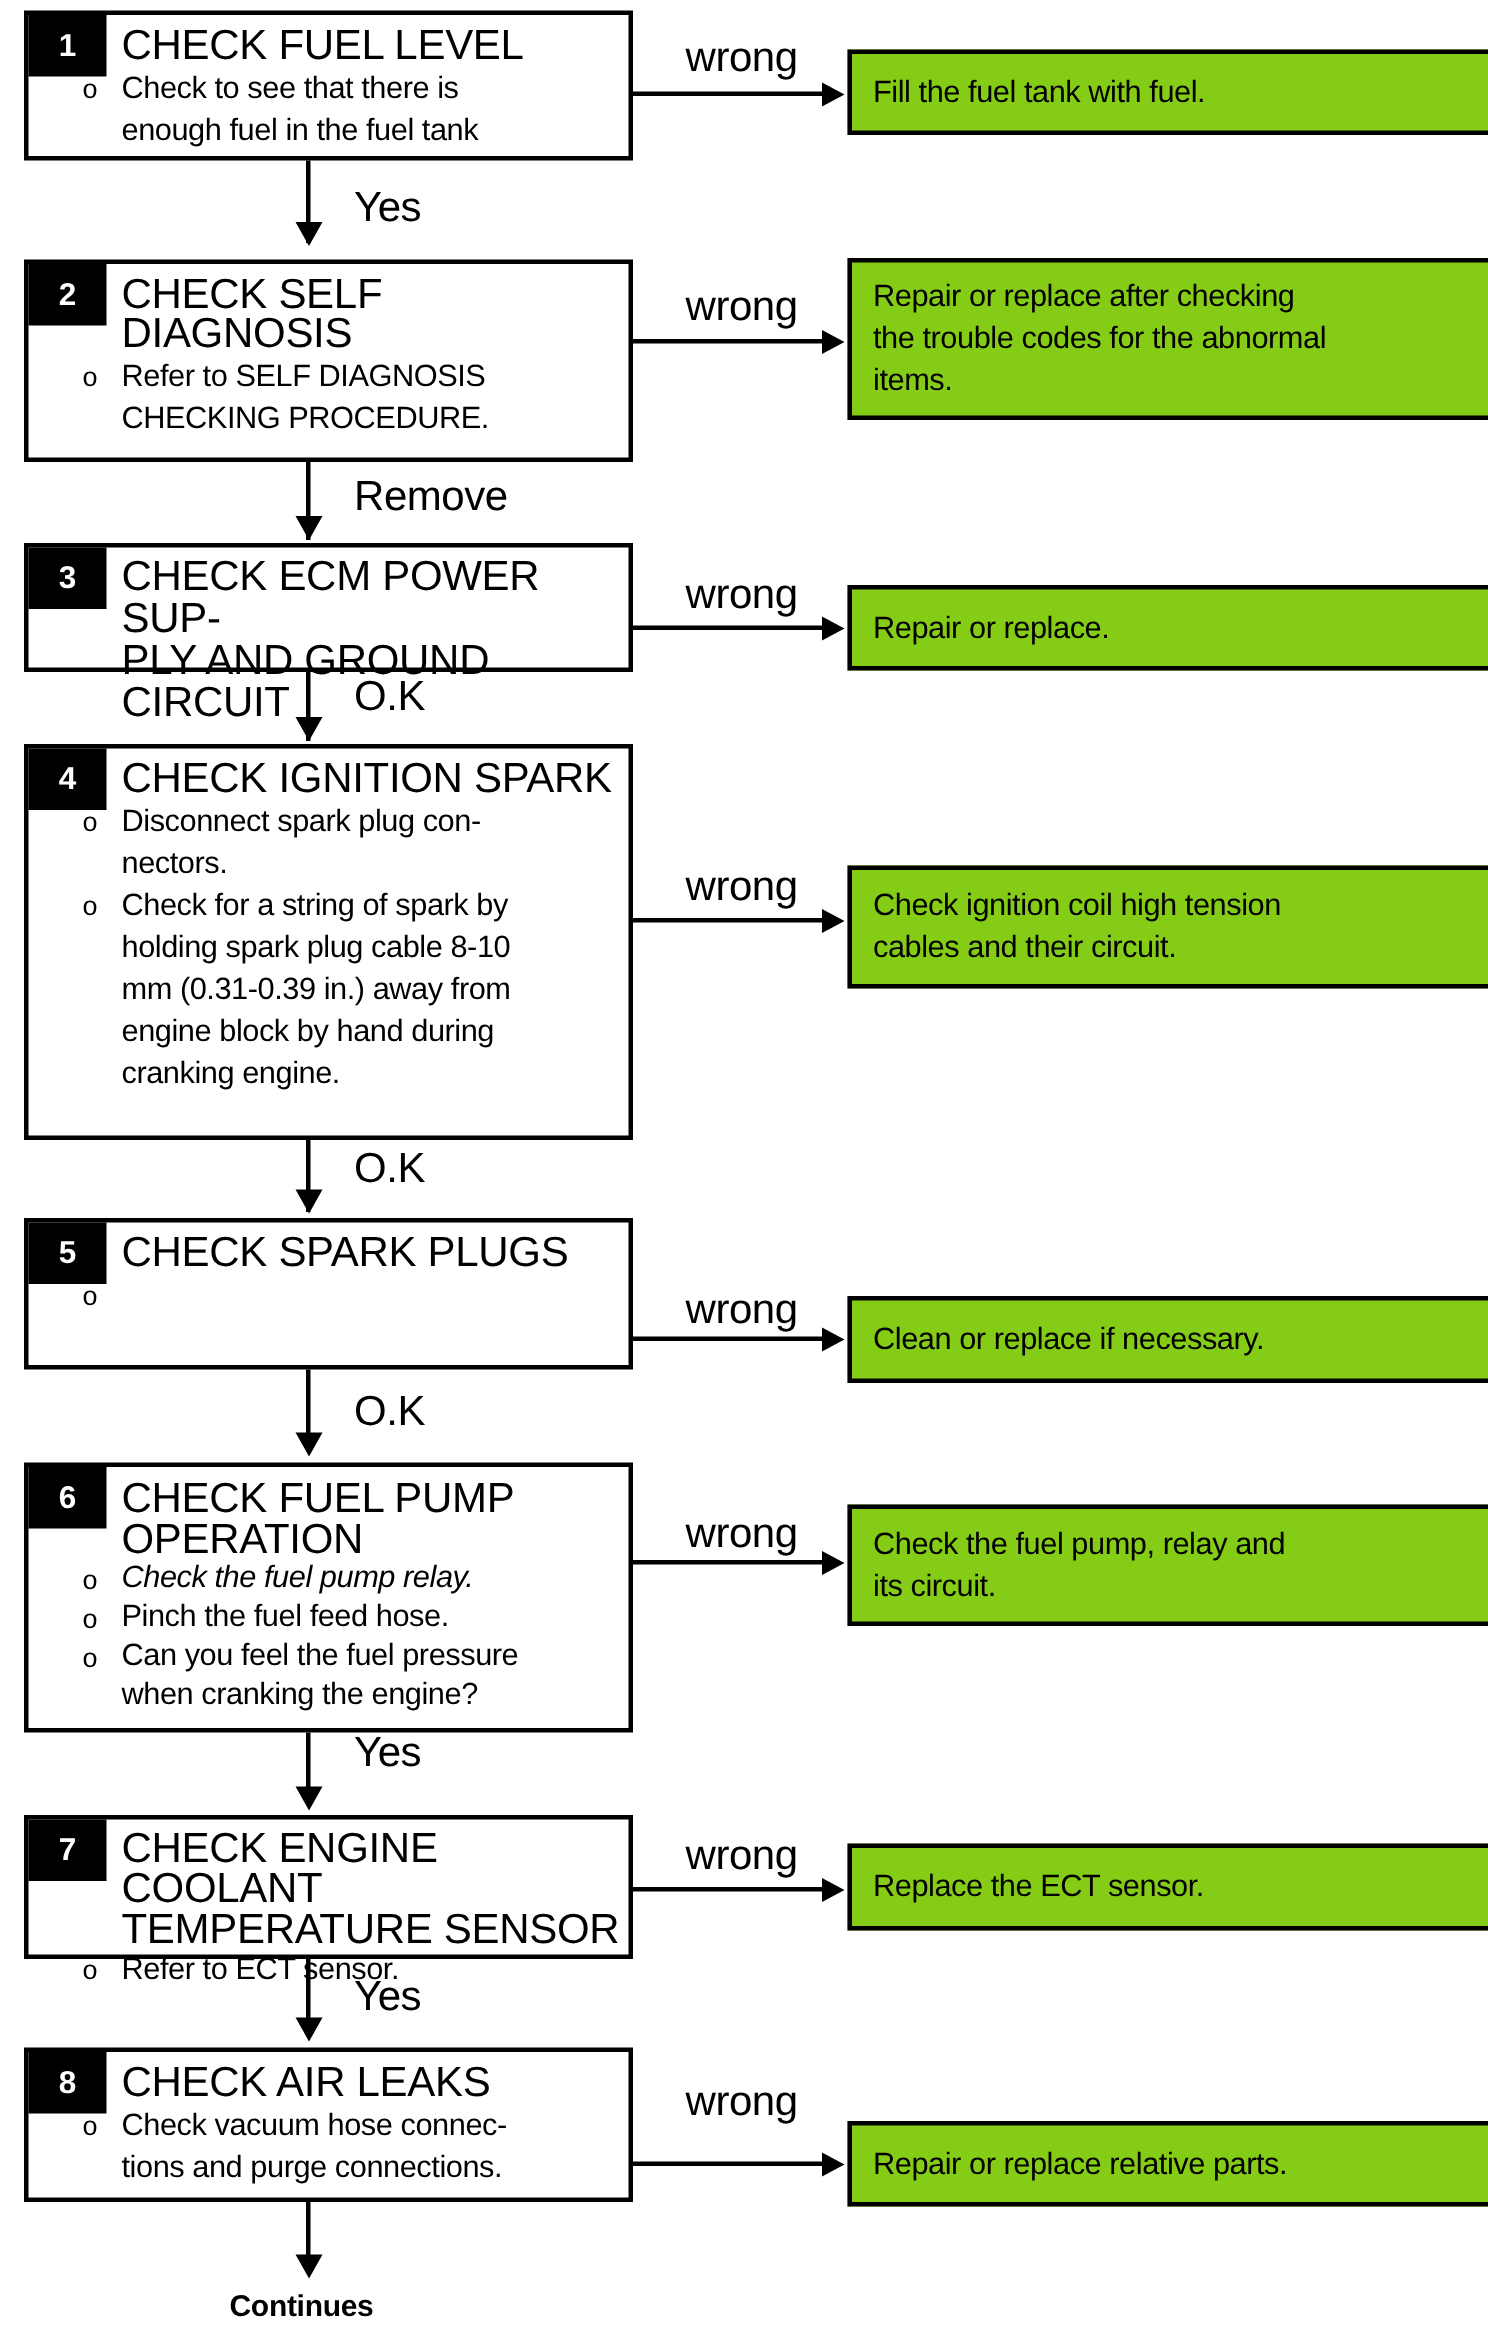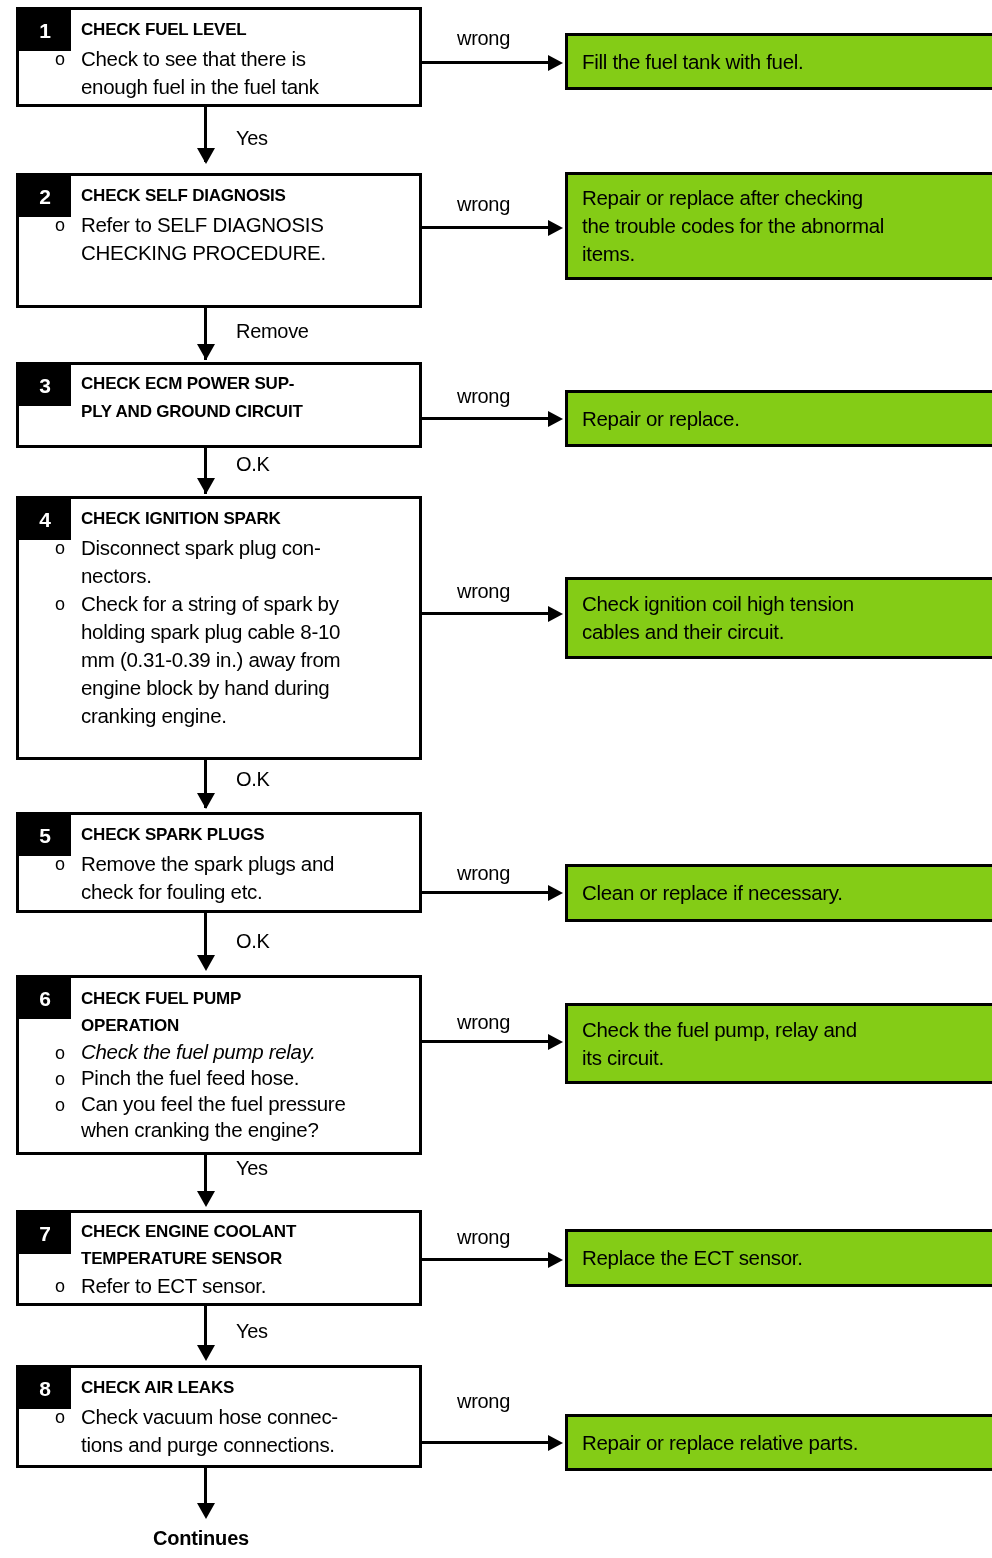--- a/index.html
+++ b/index.html
@@ -21,22 +21,22 @@
     left:0px; top:0px;
     width:52px; height:41px;
     background:#000;
     color:#fff;
     font-weight:bold;
     font-size:21px;
     line-height:41px;
     text-align:center;
   }
   .check-title{
-    font-weight:bold;
-    font-size:17px;
+    font-weight:normal;
+    font-size:28px;
     line-height:26px;
     letter-spacing:-0.2px;
     margin:0;
     padding:7px 4px 0 62px;
     white-space:pre-line;
   }
   .bullets{
     margin:0;
     padding:0;
     list-style:none;
@@ -89,21 +89,21 @@
   }
   .arrow-down{
     position:absolute;
     width:0;height:0;
     border-left:9px solid transparent;
     border-right:9px solid transparent;
     border-top:16px solid #000;
   }
   .edge-label{
     position:absolute;
-    font-size:20px;
+    font-size:28px;
     line-height:22px;
     letter-spacing:-0.3px;
     white-space:nowrap;
   }
   .continues{
     position:absolute;
     font-weight:bold;
     font-size:20px;
     letter-spacing:-0.2px;
     white-space:nowrap;
@@ -186,22 +186,21 @@
 cables and their circuit.</div>
 </div>
 <div class="v-line" style="left:204px;top:760px;height:48px;"></div>
 <div class="arrow-down" style="left:197px;top:793px;"></div>
 <div class="edge-label" style="left:236px;top:768px;">O.K</div>
 
 <div class="check-box" style="top:812px;height:101px;">
   <div class="badge">5</div>
   <div class="check-title">CHECK SPARK PLUGS</div>
   <ul class="bullets" style="margin-top:2px;">
-    <li><span class="o">o</span><span style="white-space:pre-line;">Remove the spark plugs and
-check for fouling etc.</span></li>
+    <li><span class="o">o</span></li>
   </ul>
 </div>
 <div class="h-line" style="left:422px;top:891px;width:126px;"></div>
 <div class="arrow-right" style="left:548px;top:885px;"></div>
 <div class="edge-label" style="left:457px;top:862px;">wrong</div>
 <div class="result-box" style="top:864px;height:58px;">
   <div class="result-text">Clean or replace if necessary.</div>
 </div>
 <div class="v-line" style="left:204px;top:913px;height:48px;"></div>
 <div class="arrow-down" style="left:197px;top:955px;"></div>

